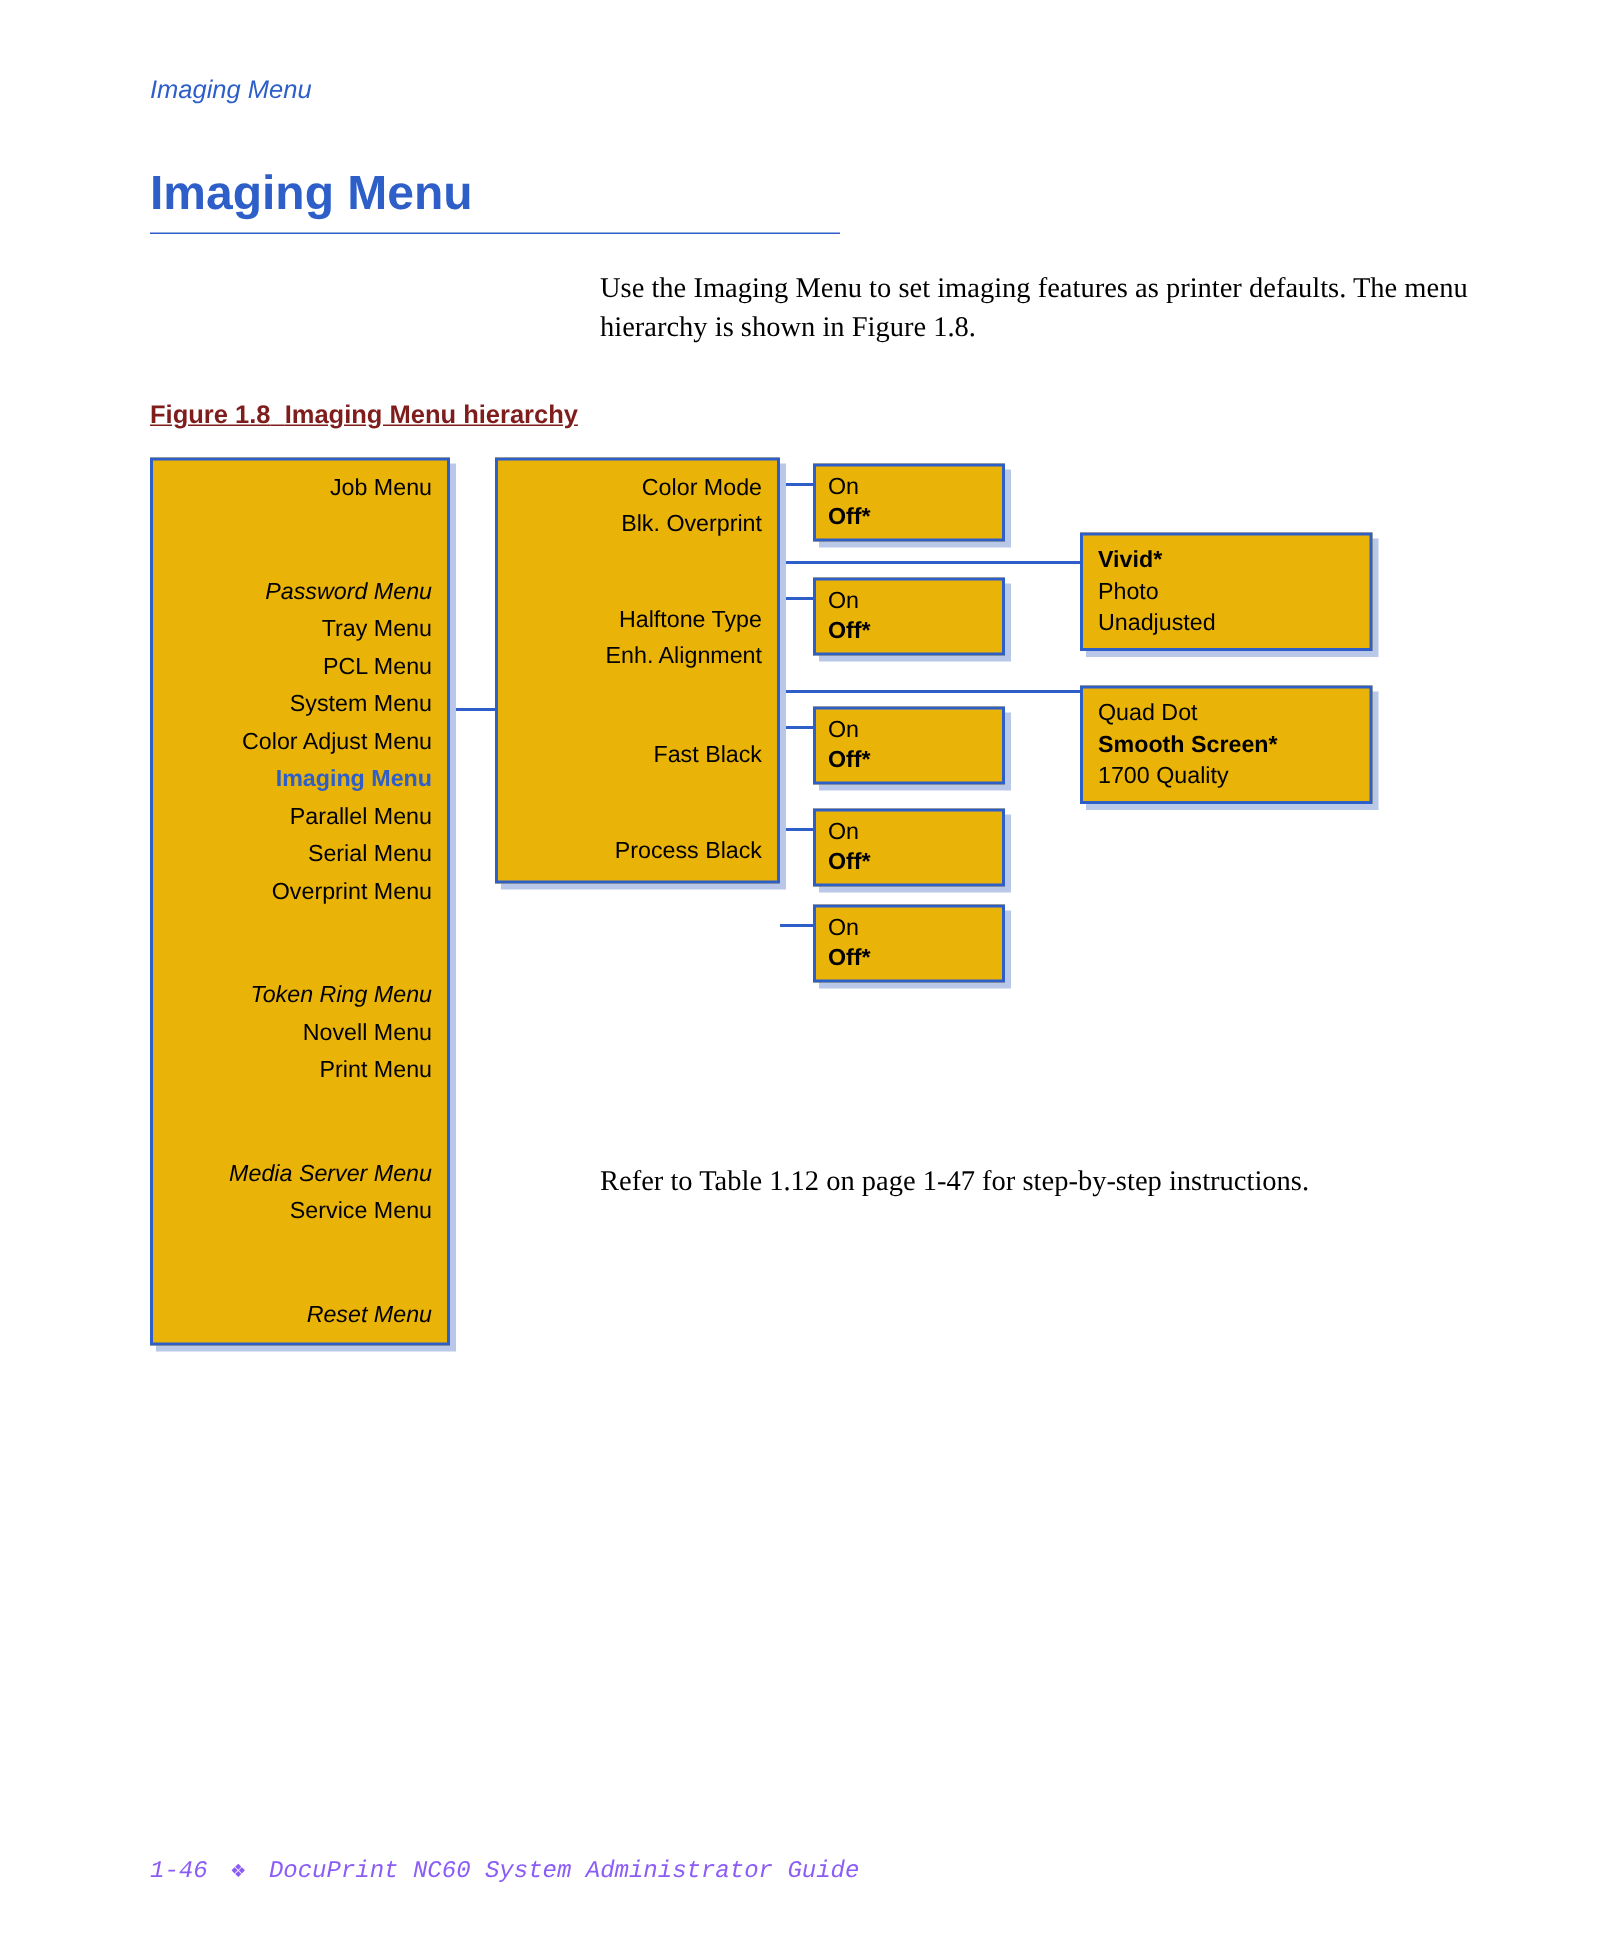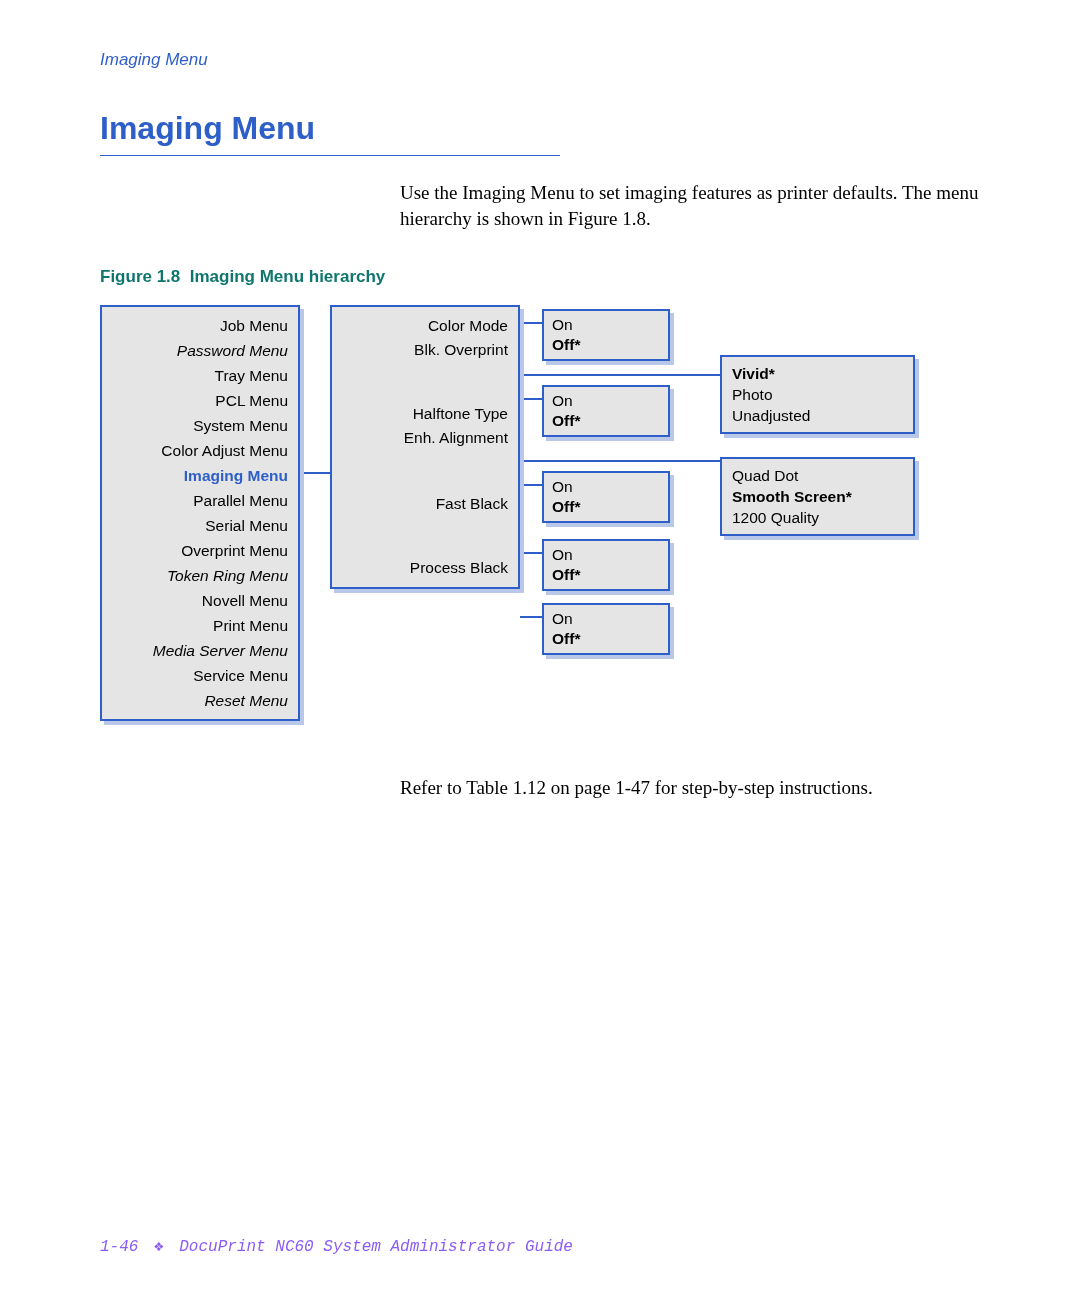--- a/index.html
+++ b/index.html
@@ -39,48 +39,49 @@
     width: 460px;
   }
   .intro-block {
     margin-left: 300px;
     font-size: 19px;
     line-height: 1.35;
     font-family: Georgia, 'Times New Roman', serif;
     margin-bottom: 36px;
   }
   .figure-caption {
-    color: #0f766e;
+    color: #7f1d1d;
     font-family: "Lucida Sans", "Segoe UI", Arial, sans-serif;
     font-weight: 700;
     font-size: 17px;
     margin-bottom: 18px;
+    text-decoration: underline;
   }
   .hierarchy {
     position: relative;
     height: 440px;
     font-family: "Lucida Sans", "Segoe UI", Arial, sans-serif;
     font-size: 15.5px;
   }
   .shadow-box {
     position: absolute;
     border: 2px solid #2e5fc9;
-    background: #e5e5e5;
+    background: #eab308;
     box-shadow: 4px 4px 0 0 #b9c7e8;
     box-sizing: border-box;
     padding: 6px 10px;
   }
   .menu-list {
     left: 0;
     top: 0;
     width: 200px;
     text-align: right;
     line-height: 25px;
   }
-  .menu-list .italic { font-style: italic; }
+  .menu-list .italic { font-style: italic; margin-top: 44px; }
   .menu-list .bold-blue { color: #2e5fc9; font-weight: 700; }
   .sub-list {
     left: 230px;
     top: 0;
     width: 190px;
     text-align: right;
     padding: 6px 10px 10px 10px;
   }
   .sub-list .row { height: 50px; display:flex; align-items:flex-start; justify-content:flex-end; }
   .sub-list .row.short { height: 64px; }
@@ -215,21 +216,21 @@
     </div>
 
     <div class="shadow-box wide-box" style="top:50px">
       <b>Vivid*</b>
       <div>Photo</div>
       <div>Unadjusted</div>
     </div>
     <div class="shadow-box wide-box" style="top:152px">
       <div>Quad Dot</div>
       <b>Smooth Screen*</b>
-      <div>1200 Quality</div>
+      <div>1700 Quality</div>
     </div>
 
   </div>
 
   <div class="outro-block">Refer to Table 1.12 on page 1-47 for step-by-step instructions.</div>
 
   <div class="footer">
     <span>1-46</span>
     <span class="diamond">❖</span>
     <span>DocuPrint NC60 System Administrator Guide</span>

